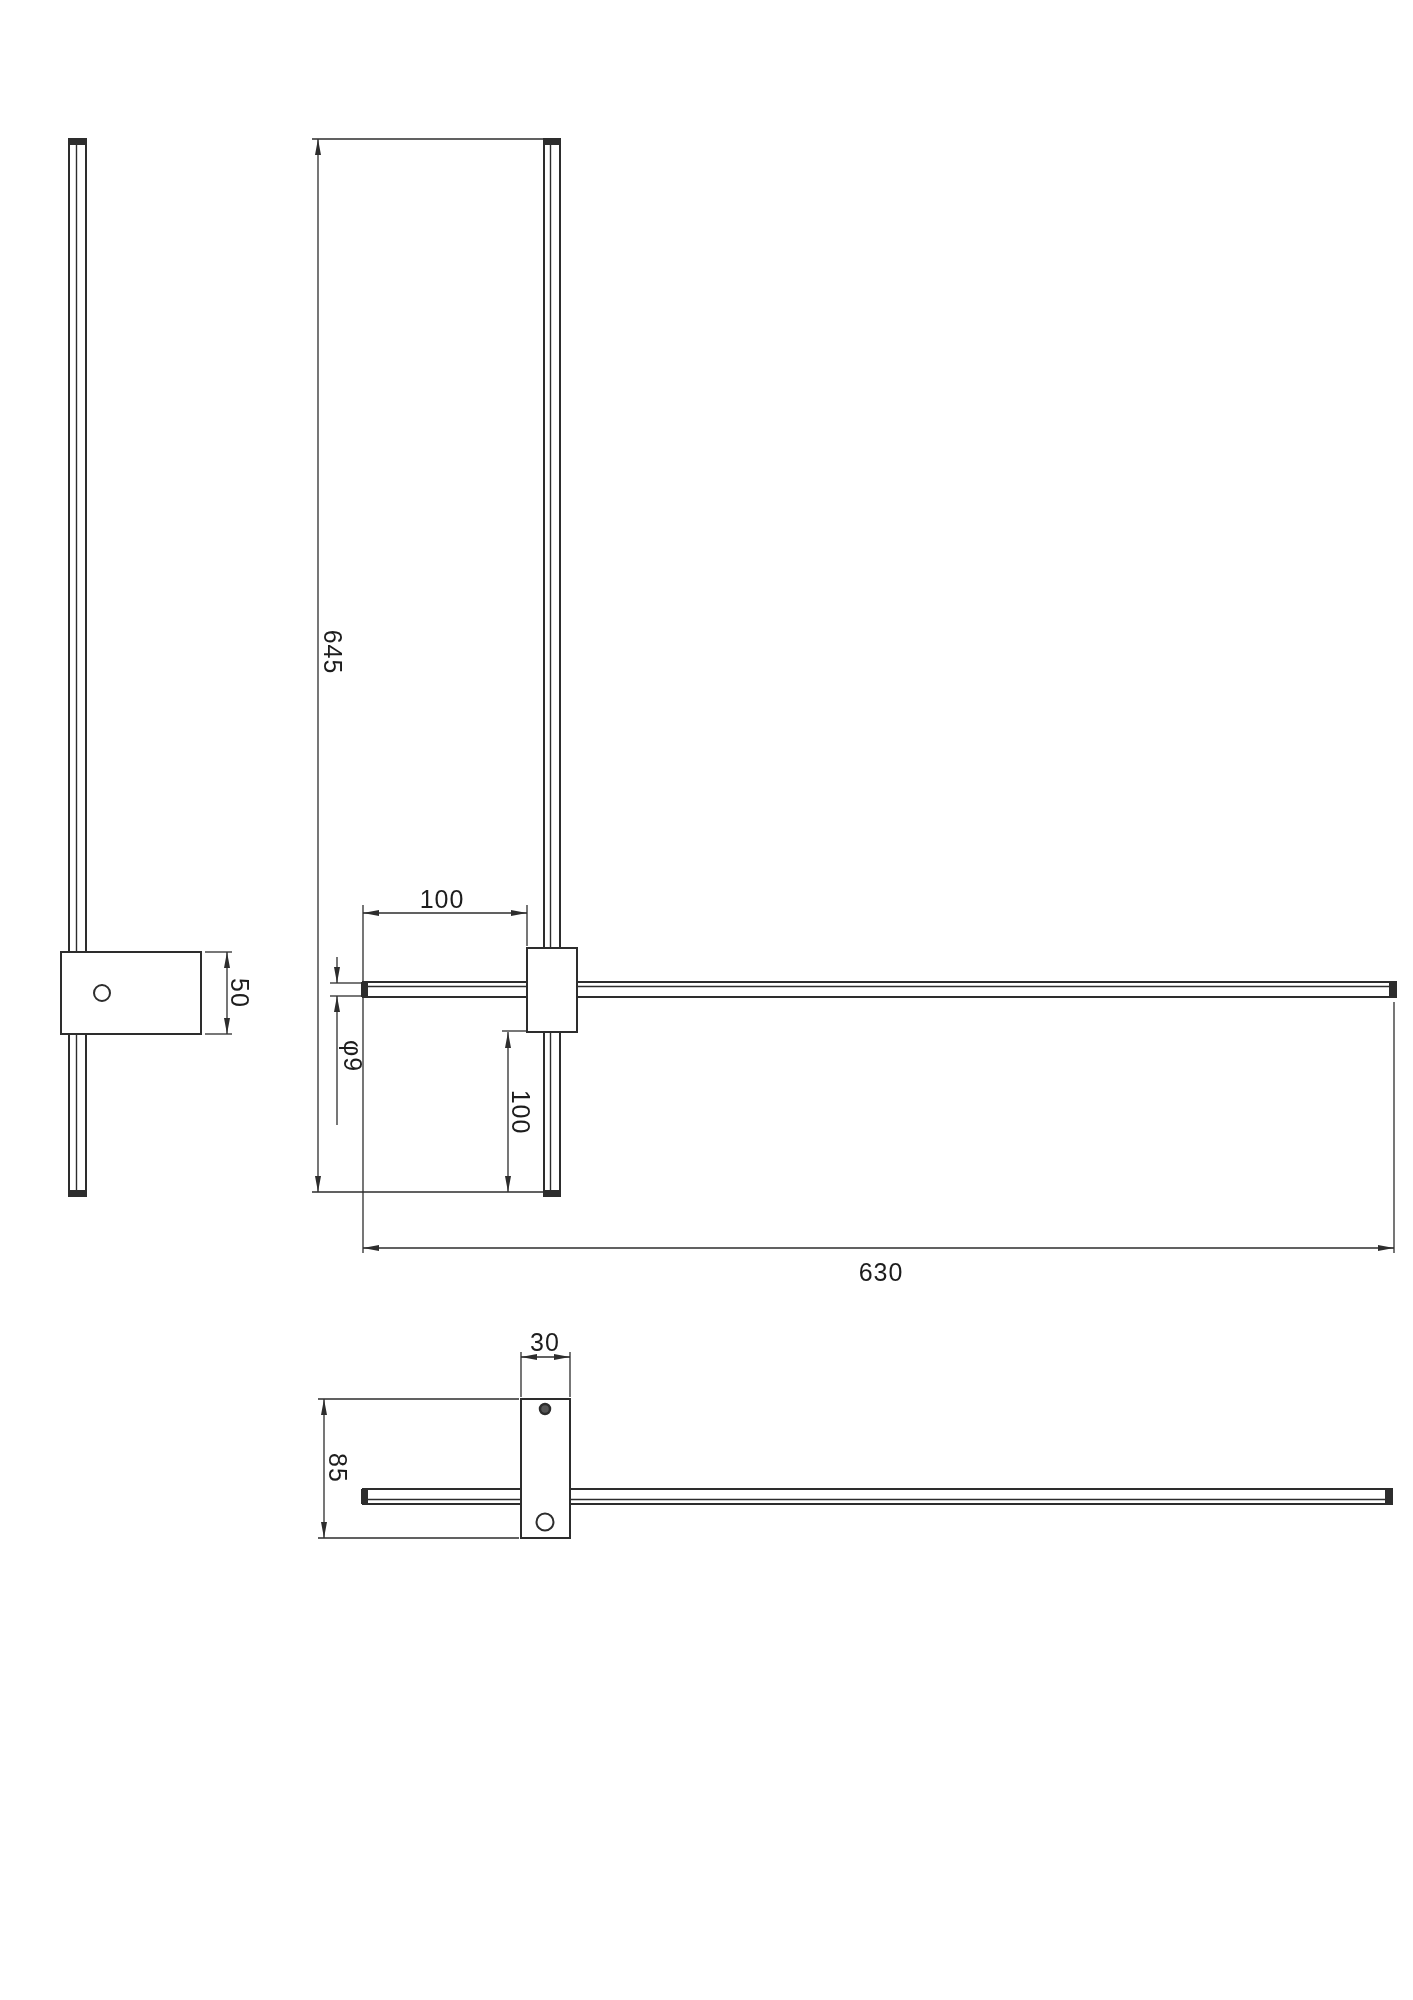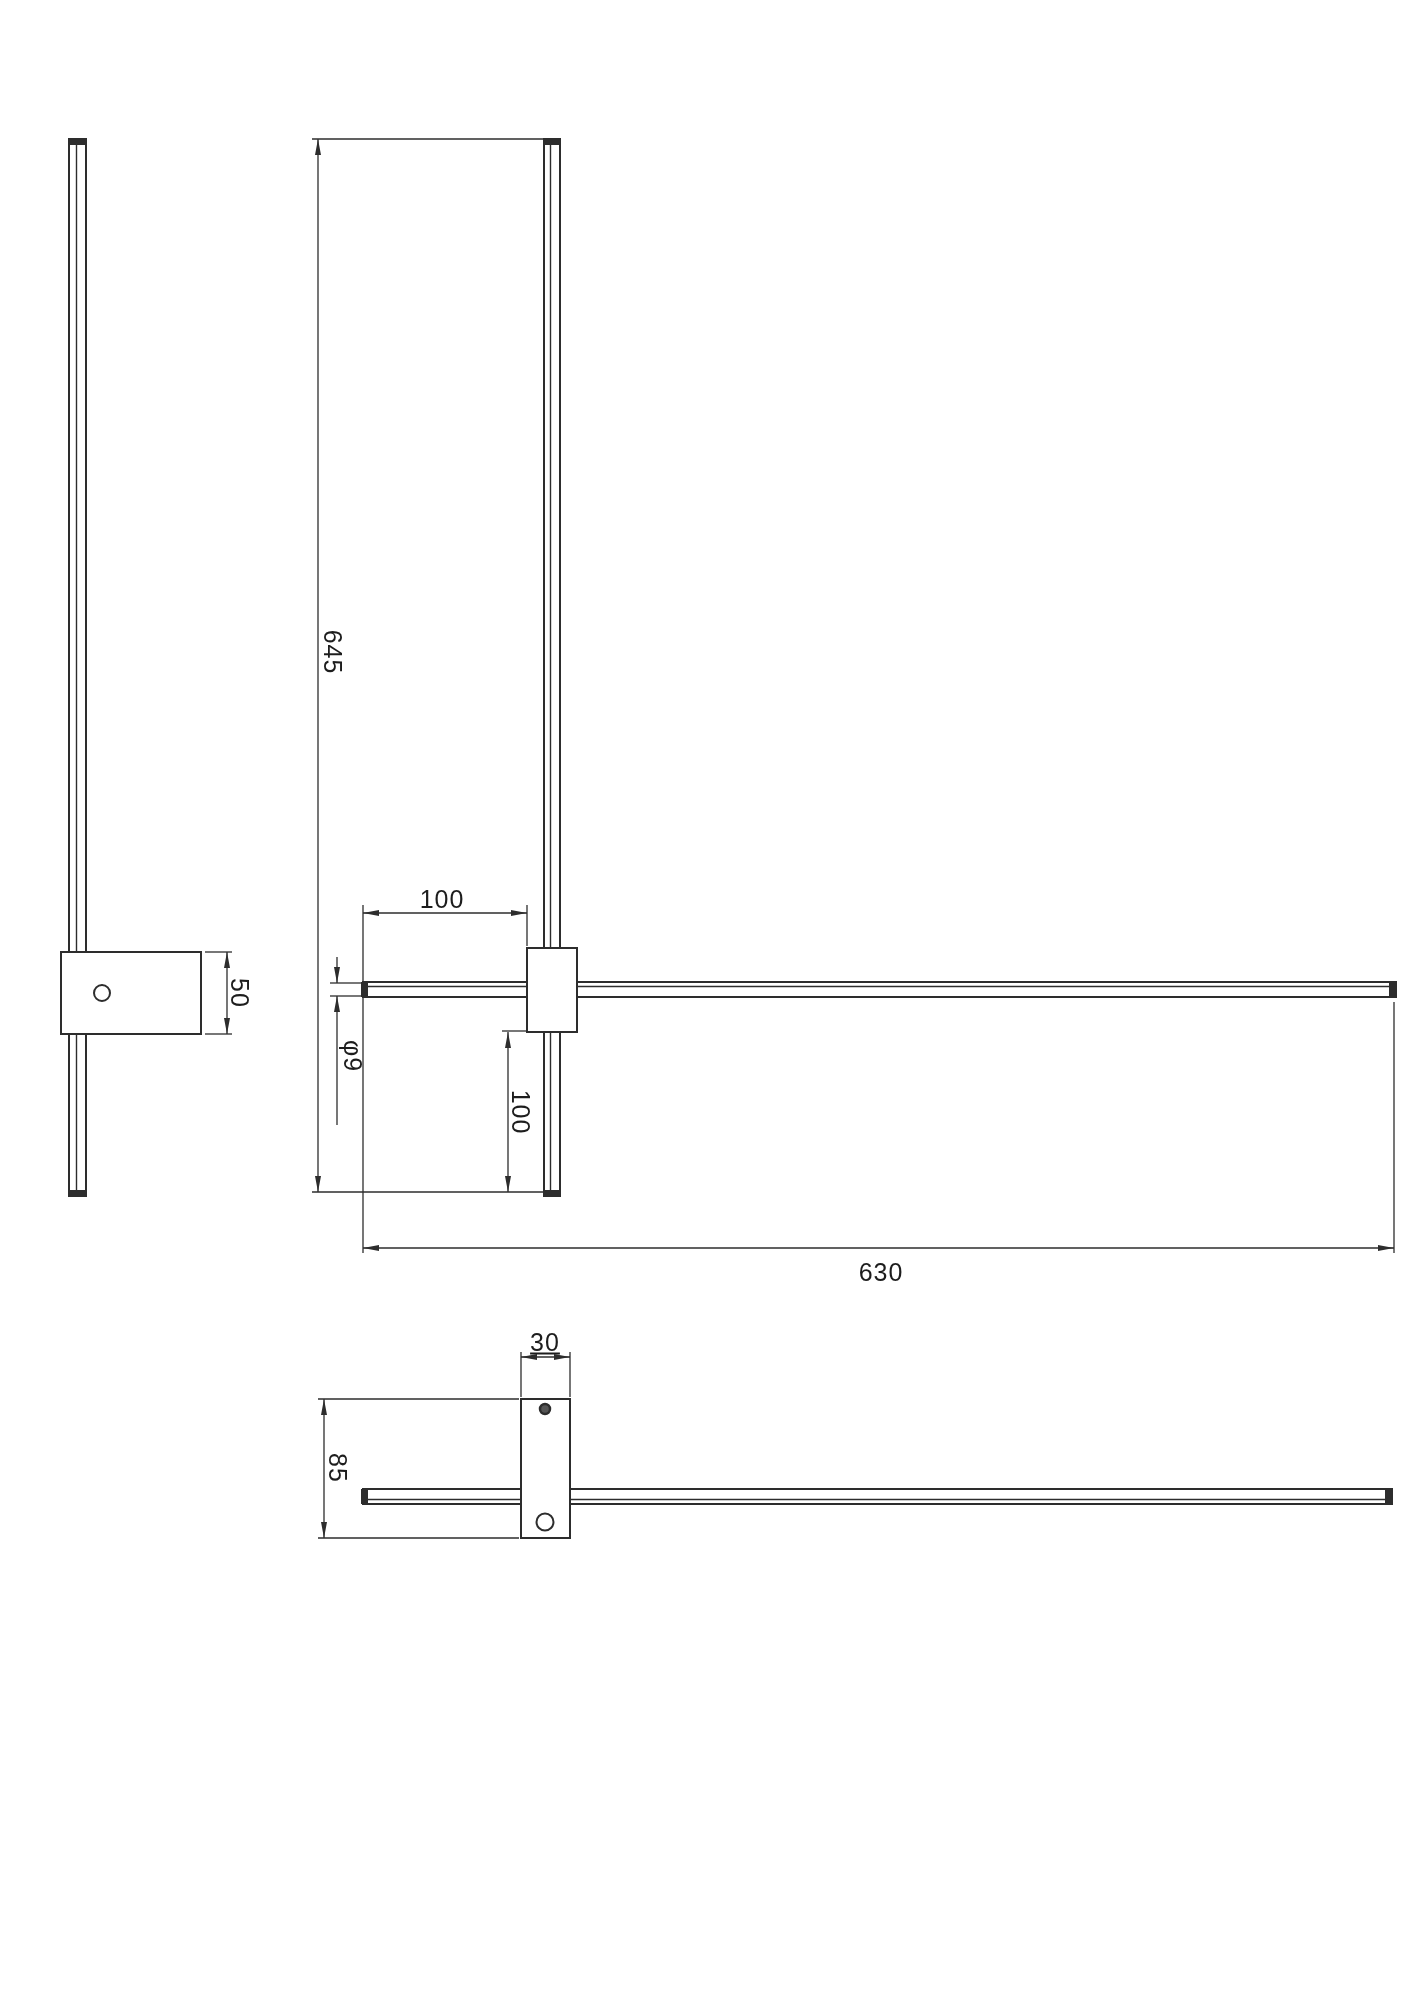--- a/index.html
+++ b/index.html
@@ -145,17 +145,17 @@
   <span class="lbl rot" style="left:332px; top:652px;">645</span>
 
   <span class="lbl" style="left:442px; top:899px;">100</span>
 
   <span class="lbl rot" style="left:352px; top:1056px;">φ9</span>
 
   <span class="lbl rot" style="left:520px; top:1112px;">100</span>
 
   <span class="lbl" style="left:881px; top:1232px;margin-top:40px;">630</span>
 
-  <span class="lbl" style="left:545px; top:1342px;text-decoration:underline;">30</span>
+  <span class="lbl" style="left:545px; top:1342px;">30</span>
 
   <span class="lbl rot" style="left:337px; top:1468px;">85</span>
 
 </div>
 
 </body></html>

